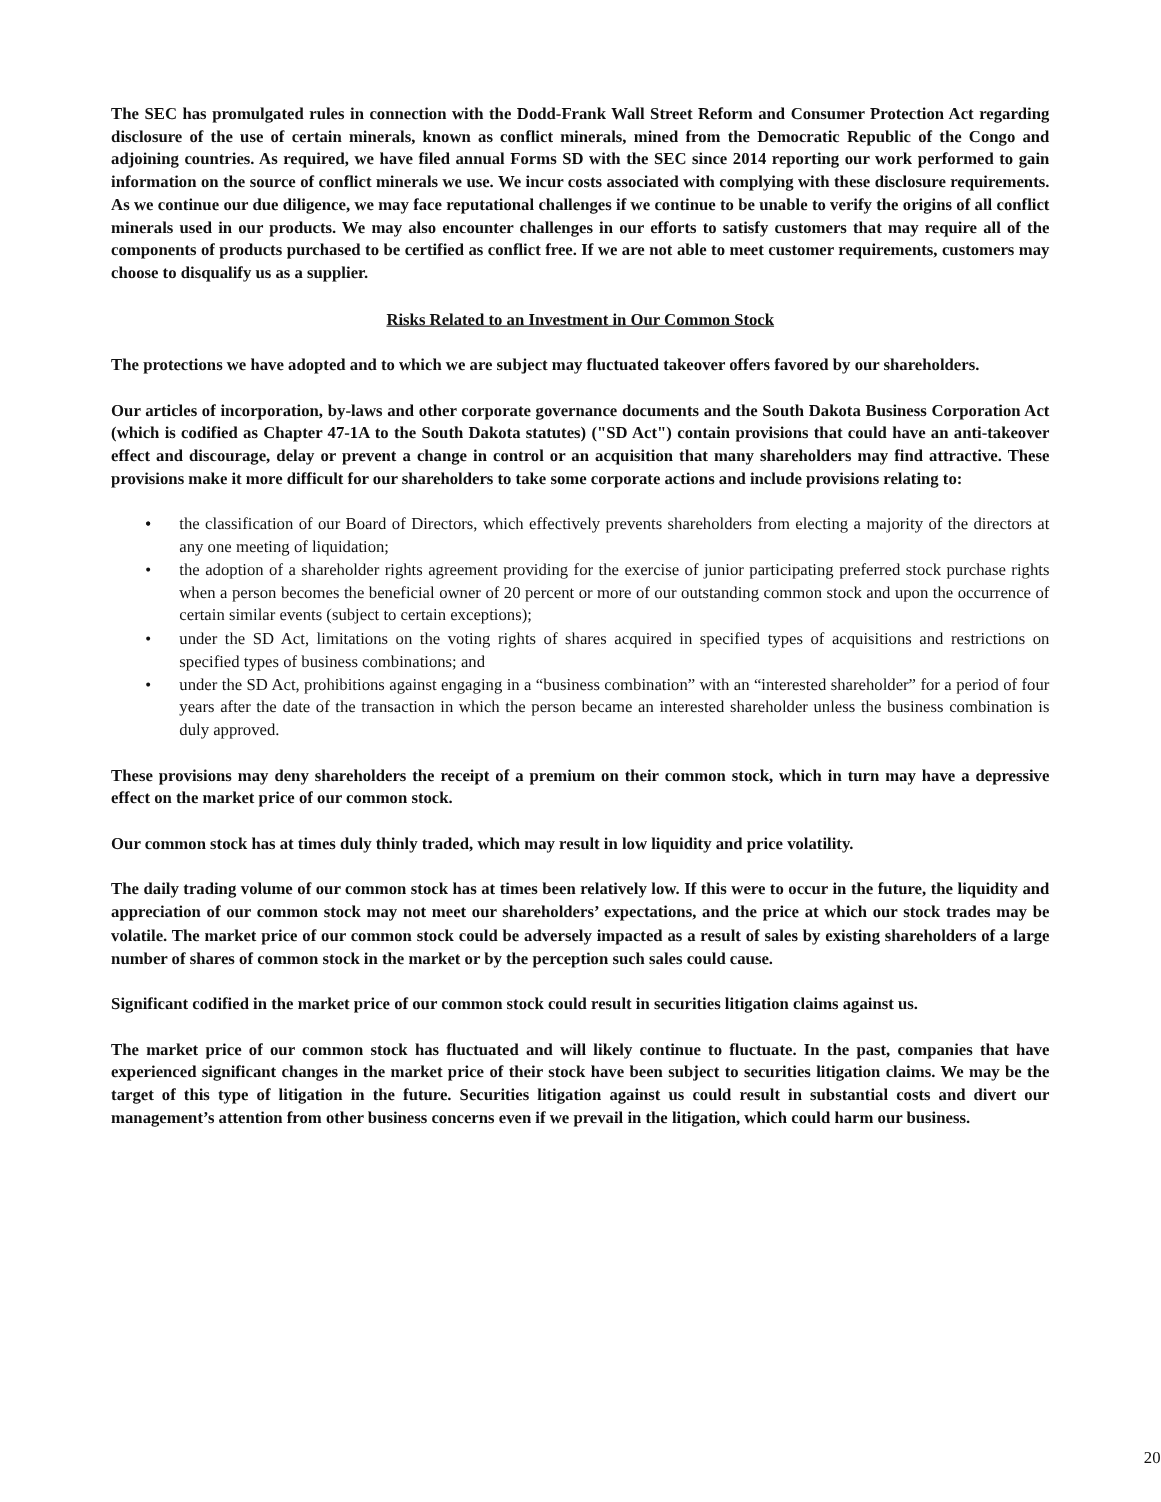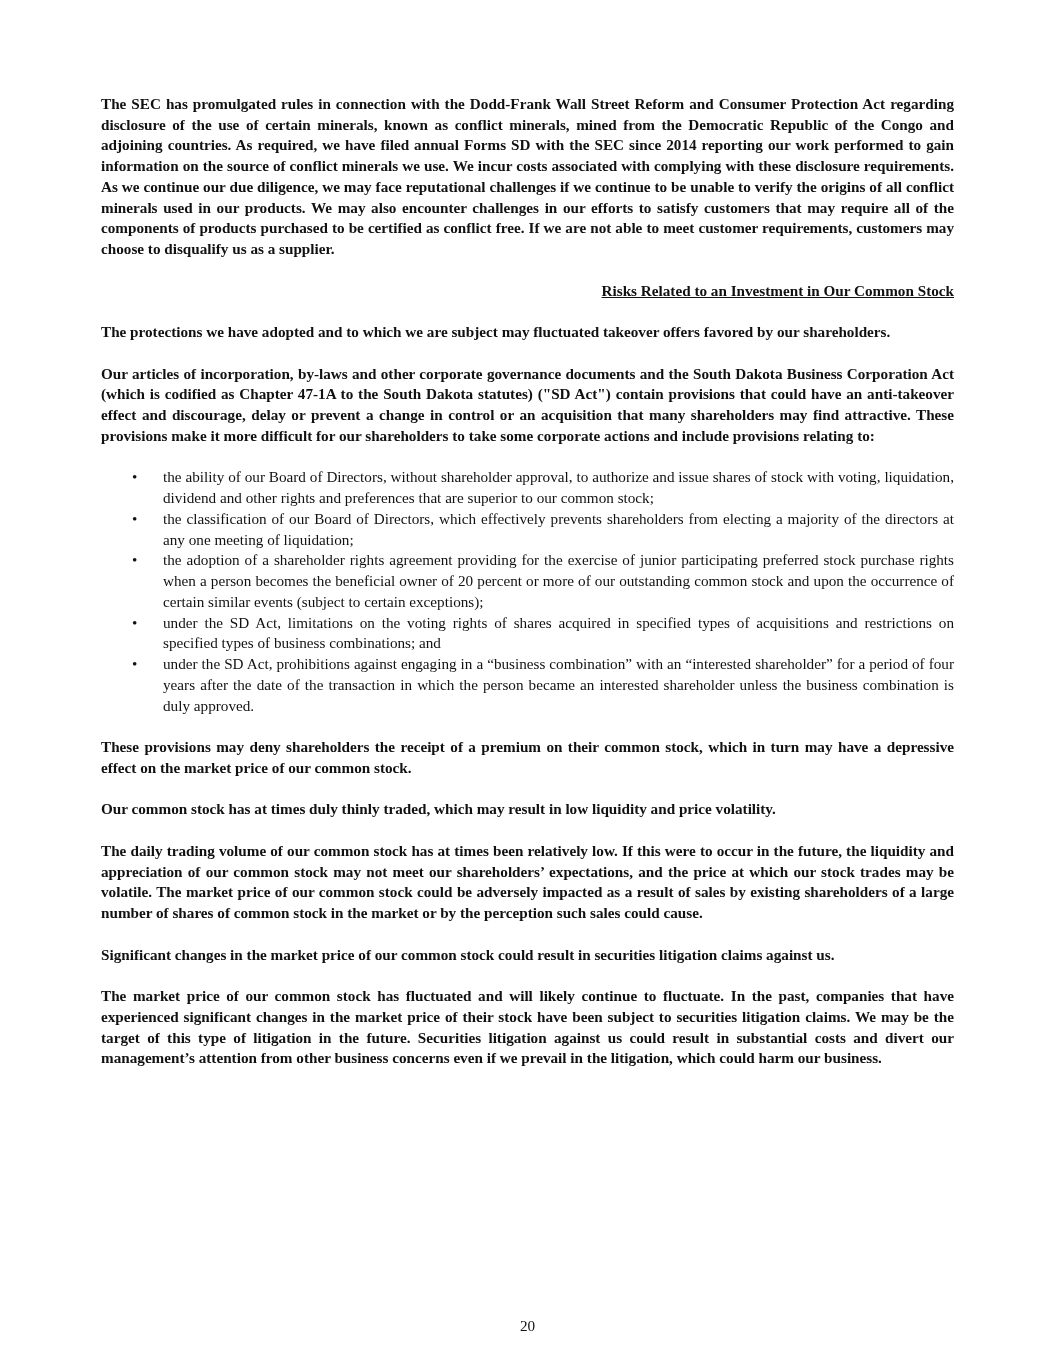--- a/index.html
+++ b/index.html
@@ -27,21 +27,21 @@
     line-height: 20.75px;
     text-align: justify;
     font-weight: bold;
   }
   .heading {
     font-weight: bold;
   }
   .subhead {
     font-weight: bold;
     text-decoration: underline;
-    text-align: right;
+    text-align: center;
   }
   .gap {
     height: 20.75px;
   }
   ul.bullets {
     list-style: none;
     margin: 0;
     padding: 0;
   }
   ul.bullets li {
@@ -54,21 +54,21 @@
   ul.bullets li .bullet {
     position: absolute;
     left: 31px;
     top: 0;
   }
   .page-number {
     position: absolute;
     top: 1316px;
     left: 0;
     width: 1055px;
-    text-align: center;
+    text-align: right;
     font-size: 15.2px;
     line-height: 20px;
   }
 </style>
 </head>
 <body>
 
 <div class="page">
 
   <div class="gap"></div>
@@ -79,21 +79,20 @@
   <div class="gap"></div>
 
   <div class="heading">The protections we have adopted and to which we are subject may fluctuated takeover offers favored by our shareholders.</div>
   <div class="gap"></div>
   <p>Our articles of incorporation, by-laws and other corporate governance documents and the South Dakota Business Corporation Act (which is codified as Chapter 47-1A to the South Dakota statutes) ("SD Act") contain provisions that could have an anti-takeover effect and discourage, delay or prevent a change in control or an acquisition that many shareholders may find attractive. These provisions make it more difficult for our shareholders to take some corporate actions and include provisions relating to:</p>
   <div class="gap"></div>
 
   <ul class="bullets">
     <li>
       <span class="bullet">•</span>
-      <span>the ability of our Board of Directors, without shareholder approval, to authorize and issue shares of stock with voting, liquidation, dividend and other rights and preferences that are superior to our common stock;</span>
     </li>
     <li>
       <span class="bullet">•</span>
       <span>the classification of our Board of Directors, which effectively prevents shareholders from electing a majority of the directors at any one meeting of liquidation;</span>
     </li>
     <li>
       <span class="bullet">•</span>
       <span>the adoption of a shareholder rights agreement providing for the exercise of junior participating preferred stock purchase rights when a person becomes the beneficial owner of 20 percent or more of our outstanding common stock and upon the occurrence of certain similar events (subject to certain exceptions);</span>
     </li>
     <li>
@@ -108,20 +107,20 @@
   <div class="gap"></div>
 
   <p>These provisions may deny shareholders the receipt of a premium on their common stock, which in turn may have a depressive effect on the market price of our common stock.</p>
   <div class="gap"></div>
 
   <div class="heading">Our common stock has at times duly thinly traded, which may result in low liquidity and price volatility.</div>
   <div class="gap"></div>
   <p>The daily trading volume of our common stock has at times been relatively low. If this were to occur in the future, the liquidity and appreciation of our common stock may not meet our shareholders’ expectations, and the price at which our stock trades may be volatile. The market price of our common stock could be adversely impacted as a result of sales by existing shareholders of a large number of shares of common stock in the market or by the perception such sales could cause.</p>
   <div class="gap"></div>
 
-  <div class="heading">Significant changes in the market price of our common stock could result in securities litigation claims against us.</div>
+  <div class="heading">Significant codified in the market price of our common stock could result in securities litigation claims against us.</div>
   <div class="gap"></div>
   <p>The market price of our common stock has fluctuated and will likely continue to fluctuate. In the past, companies that have experienced significant changes in the market price of their stock have been subject to securities litigation claims. We may be the target of this type of litigation in the future. Securities litigation against us could result in substantial costs and divert our management’s attention from other business concerns even if we prevail in the litigation, which could harm our business.</p>
   <div class="gap"></div>
 
 </div>
 
 <div class="page-number">20</div>
 
 </body></html>

